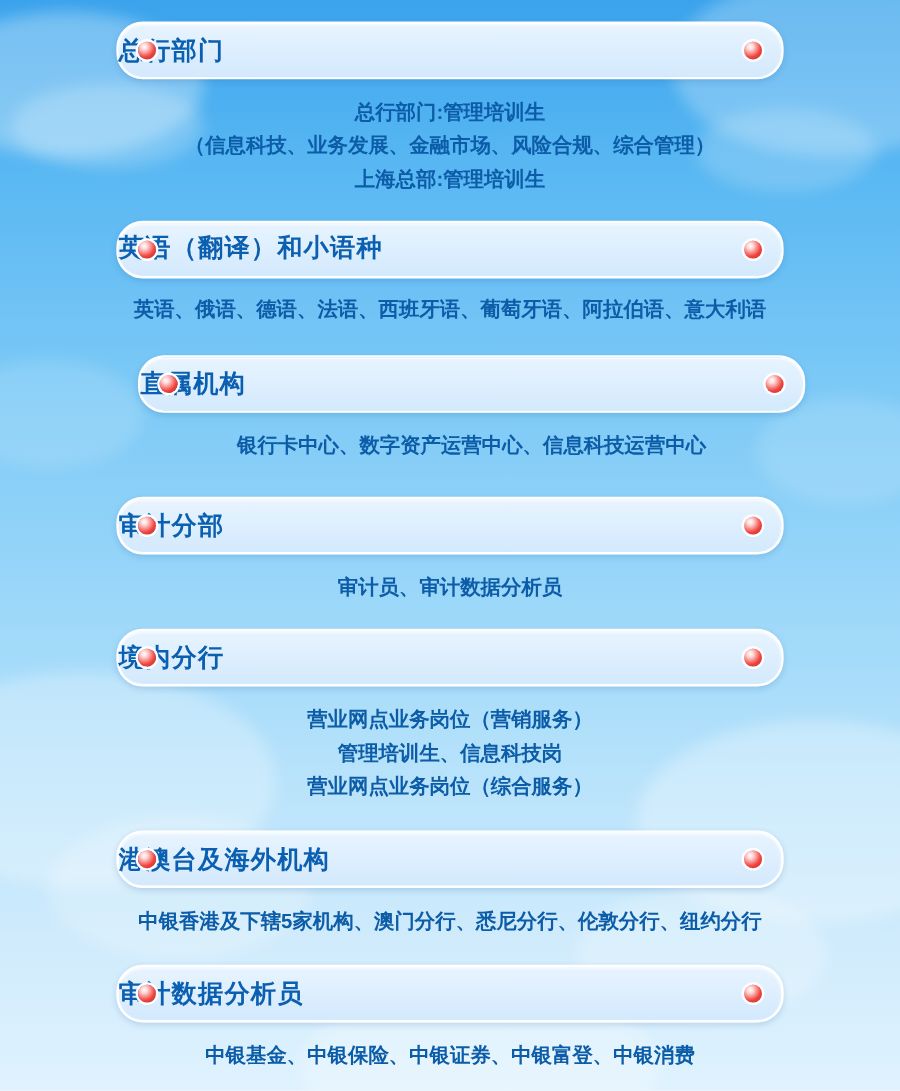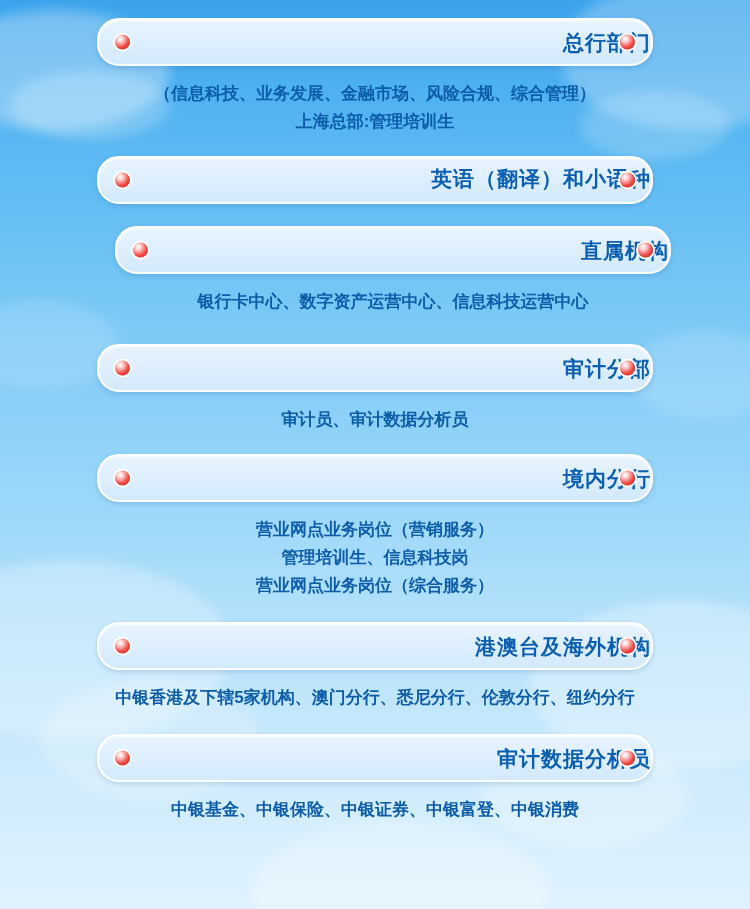--- a/index.html
+++ b/index.html
@@ -49,21 +49,21 @@
     position: relative;
     width: 552px;
     height: 44px;
     margin: 0 auto;
     border-radius: 22px;
     background: linear-gradient(180deg, #e8f4ff 0%, #d3e9fd 100%);
     border: 2px solid #ffffff;
     box-shadow: 0 2px 5px rgba(20,80,150,0.18), inset 0 1px 2px rgba(255,255,255,0.9);
     display: flex;
     align-items: center;
-    justify-content: flex-end;
+    justify-content: flex-start;
   }
   .header-pill .title {
     font-size: 21px;
     font-weight: bold;
     color: #0b5fb0;
     letter-spacing: 1px;
     line-height: 1;
   }
   .dot {
     position: absolute;
@@ -116,30 +116,34 @@
 
 <div class="page">
 
   <div class="section s1">
     <div class="header-pill">
       <span class="dot left"></span>
       <span class="title">总行部门</span>
       <span class="dot right"></span>
     </div>
     <div class="body-lines">
+      <div class="line">总行部门:管理培训生</div>
       <div class="line">（信息科技、业务发展、金融市场、风险合规、综合管理）</div>
       <div class="line">上海总部:管理培训生</div>
     </div>
   </div>
 
   <div class="section s2">
     <div class="header-pill">
       <span class="dot left"></span>
       <span class="title">英语（翻译）和小语种</span>
       <span class="dot right"></span>
+    </div>
+    <div class="body-lines">
+      <div class="line">英语、俄语、德语、法语、西班牙语、葡萄牙语、阿拉伯语、意大利语</div>
     </div>
   </div>
 
   <div class="section s3">
     <div class="header-pill">
       <span class="dot left"></span>
       <span class="title">直属机构</span>
       <span class="dot right"></span>
     </div>
     <div class="body-lines">

